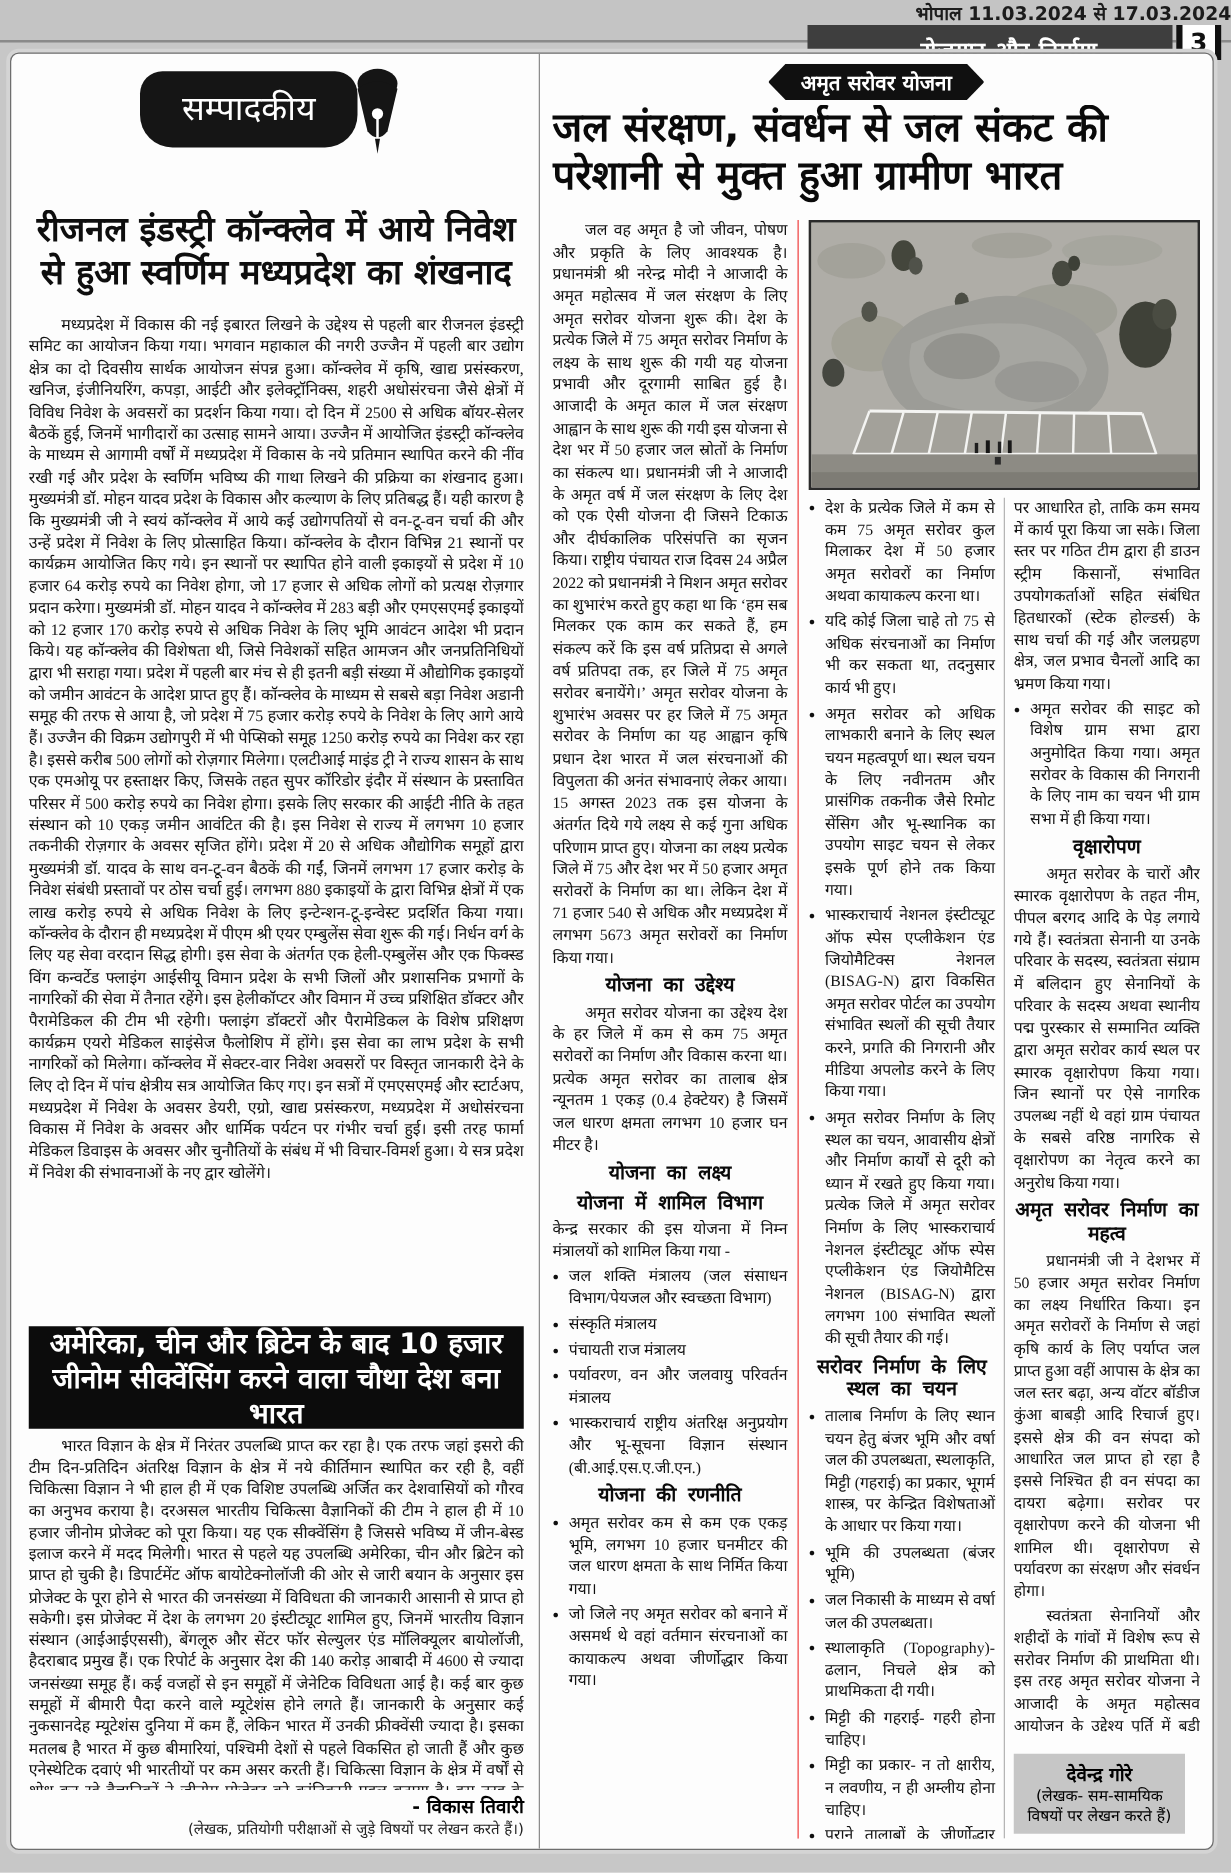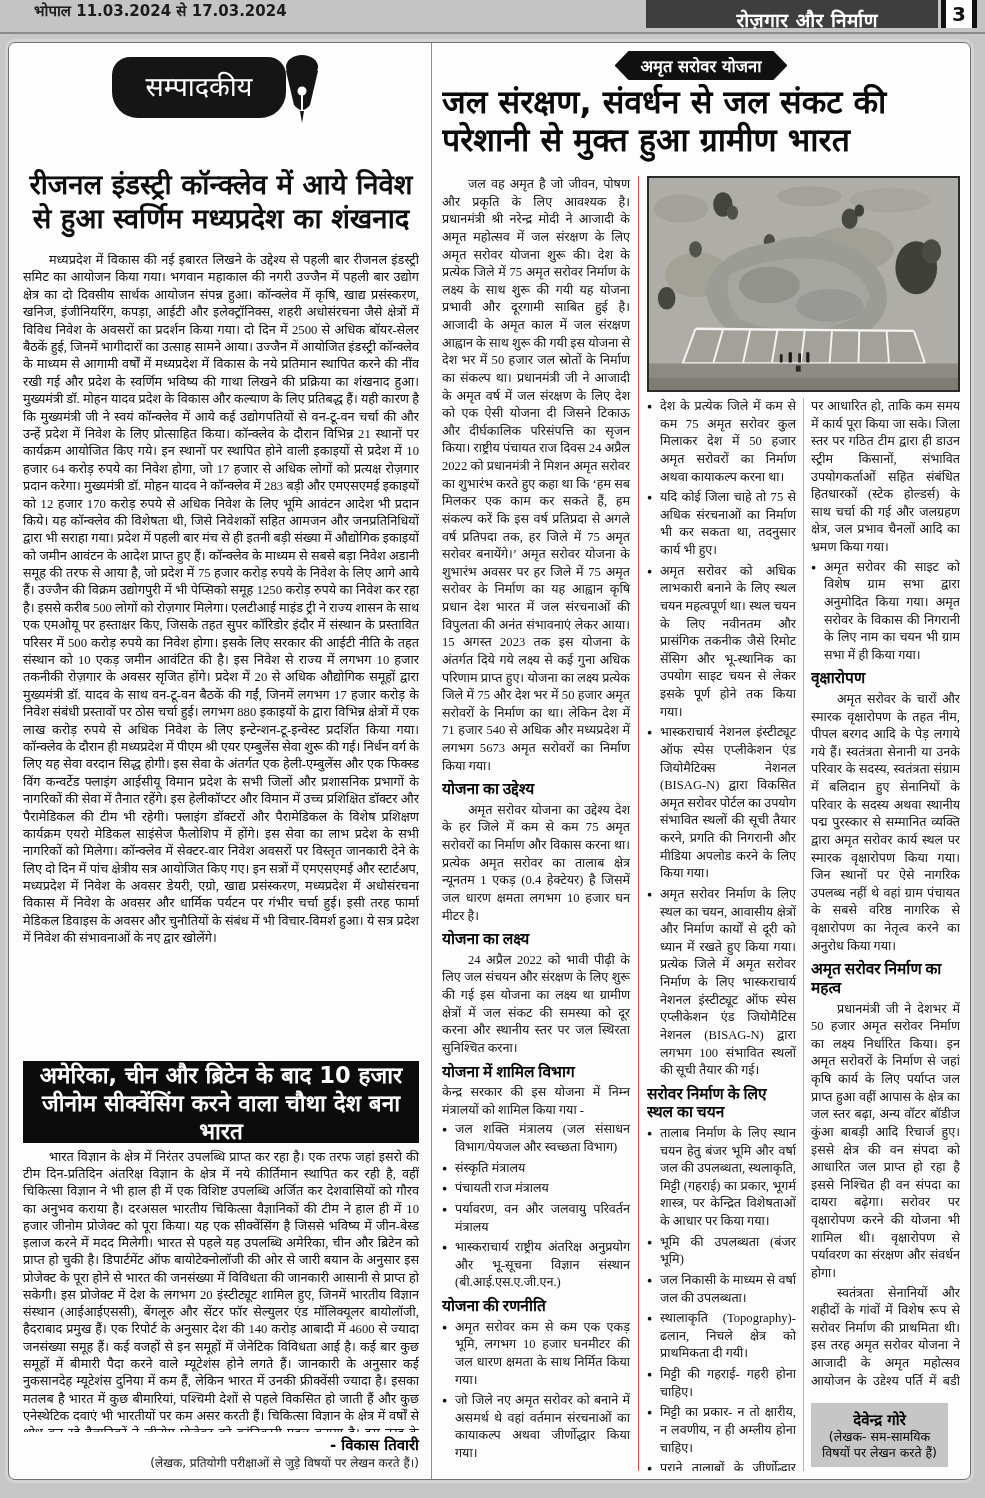--- a/index.html
+++ b/index.html
@@ -1,20 +1,20 @@
 <!DOCTYPE html>
 <html lang="hi"><head>
 <meta charset="utf-8">
 <style>
   html,body{margin:0;padding:0;}
   body{background:#bfbfbf;font-family:"DejaVu Sans",sans-serif;}
   .page{position:relative;width:985px;height:1498px;background:#c7c7c7;overflow:hidden;margin:0 auto;}
 
   
-  .topbar{position:absolute;top:0;left:0;width:100%;height:32px;background:#c4c4c4;border-bottom:2px solid #8a8a8a;display:flex;align-items:flex-start;justify-content:space-between;}
+  .topbar{position:absolute;top:0;left:0;width:100%;height:32px;background:#c4c4c4;border-bottom:2px solid #8a8a8a;display:flex;align-items:flex-end;justify-content:space-between;flex-direction:column;}
   .dateline{margin-left:34px;font-weight:bold;font-size:15px;color:#1c1c1c;font-family:"DejaVu Sans",sans-serif;}
   .mast-wrap{display:flex;align-items:stretch;height:28px;margin-right:8px;}
   .mast-box{background:#3e3e3e;color:#fff;font-weight:bold;font-size:19px;display:flex;align-items:center;padding:12px 60px 0 90px;letter-spacing:.5px;}
   .pageno-box{background:#fff;color:#111;font-weight:bold;font-size:20px;display:flex;align-items:center;justify-content:center;width:26px;border-left:5px solid #111;border-right:5px solid #111;margin-left:3px;}
 
   
   .sheet{position:absolute;top:42px;left:8px;width:961px;height:1436px;background:#fdfdfd;border:1.5px solid #6e6e6e;border-radius:7px;box-shadow:0 0 0 3px #d4d4d4;display:flex;overflow:hidden;}
 
   
   .left-panel{width:396px;min-width:396px;padding:10px 12px 8px 14px;border-right:1px solid #8d8d8d;display:flex;flex-direction:column;overflow:hidden;}
@@ -39,21 +39,21 @@
   .c1{width:188px;min-width:188px;padding-right:8px;border-right:1px solid #ef4444;overflow:hidden;}
   .right-block{flex:1;display:flex;flex-direction:column;padding-left:8px;overflow:hidden;}
   .photo-frame{border:2px solid #2b2b2b;background:#b5b3ab;height:212px;overflow:hidden;margin-bottom:6px;}
   .c23{display:flex;flex:1;overflow:hidden;}
   .c2{flex:1;padding-right:7px;border-right:1px solid #b5b5b5;overflow:hidden;}
   .c3{flex:1;padding-left:7px;position:relative;overflow:hidden;}
   .c3-content{height:calc(100% - 86px);overflow:hidden;}
 
   .art{font-size:12.6px;line-height:1.4;text-align:justify;color:#101010;font-family:"Liberation Serif",serif;}
   .art p{margin:0 0 2px 0;}
-  .subhead{font-weight:bold;font-size:15.5px;text-align:left;margin:5px 0 3px 0;color:#0a0a0a;font-family:Liberation Serif, serif;line-height:1.2;}
+  .subhead{font-weight:bold;font-size:15.5px;text-align:center;margin:5px 0 3px 0;color:#0a0a0a;font-family:Liberation Mono, monospace;line-height:1.2;}
   ul.bullets{list-style:none;margin:0;padding:0;}
   ul.bullets li{position:relative;padding-left:13px;margin-bottom:3px;}
   ul.bullets li::before{content:"●";position:absolute;left:0;top:3px;font-size:8.5px;}
   .author-box{position:absolute;bottom:4px;left:7px;right:12px;background:#c6c6c6;text-align:center;padding:6px 4px;}
   .author-name{font-weight:bold;font-size:15px;}
   .author-note{font-size:12.5px;line-height:1.3;}
 </style>
 </head>
 <body>
 
@@ -96,21 +96,20 @@
       </div>
       <div class="main-headline">जल संरक्षण, संवर्धन से जल संकट की परेशानी से मुक्त हुआ ग्रामीण भारत</div>
 
       <div class="cols">
 
         <div class="c1 art">
           <p class="indent">जल वह अमृत है जो जीवन, पोषण और प्रकृति के लिए आवश्यक है। प्रधानमंत्री श्री नरेन्द्र मोदी ने आजादी के अमृत महोत्सव में जल संरक्षण के लिए अमृत सरोवर योजना शुरू की। देश के प्रत्येक जिले में 75 अमृत सरोवर निर्माण के लक्ष्य के साथ शुरू की गयी यह योजना प्रभावी और दूरगामी साबित हुई है। आजादी के अमृत काल में जल संरक्षण आह्वान के साथ शुरू की गयी इस योजना से देश भर में 50 हजार जल स्रोतों के निर्माण का संकल्प था। प्रधानमंत्री जी ने आजादी के अमृत वर्ष में जल संरक्षण के लिए देश को एक ऐसी योजना दी जिसने टिकाऊ और दीर्घकालिक परिसंपत्ति का सृजन किया। राष्ट्रीय पंचायत राज दिवस 24 अप्रैल 2022 को प्रधानमंत्री ने मिशन अमृत सरोवर का शुभारंभ करते हुए कहा था कि ‘हम सब मिलकर एक काम कर सकते हैं, हम संकल्प करें कि इस वर्ष प्रतिप्रदा से अगले वर्ष प्रतिपदा तक, हर जिले में 75 अमृत सरोवर बनायेंगे।’ अमृत सरोवर योजना के शुभारंभ अवसर पर हर जिले में 75 अमृत सरोवर के निर्माण का यह आह्वान कृषि प्रधान देश भारत में जल संरचनाओं की विपुलता की अनंत संभावनाएं लेकर आया। 15 अगस्त 2023 तक इस योजना के अंतर्गत दिये गये लक्ष्य से कई गुना अधिक परिणाम प्राप्त हुए। योजना का लक्ष्य प्रत्येक जिले में 75 और देश भर में 50 हजार अमृत सरोवरों के निर्माण का था। लेकिन देश में 71 हजार 540 से अधिक और मध्यप्रदेश में लगभग 5673 अमृत सरोवरों का निर्माण किया गया।</p>
           <div class="subhead">योजना का उद्देश्य</div>
           <p class="indent">अमृत सरोवर योजना का उद्देश्य देश के हर जिले में कम से कम 75 अमृत सरोवरों का निर्माण और विकास करना था। प्रत्येक अमृत सरोवर का तालाब क्षेत्र न्यूनतम 1 एकड़ (0.4 हेक्टेयर) है जिसमें जल धारण क्षमता लगभग 10 हजार घन मीटर है।</p>
           <div class="subhead">योजना का लक्ष्य</div>
-          <p class="indent">24 अप्रैल 2022 को भावी पीढ़ी के लिए जल संचयन और संरक्षण के लिए शुरू की गई इस योजना का लक्ष्य था ग्रामीण क्षेत्रों में जल संकट की समस्या को दूर करना और स्थानीय स्तर पर जल स्थिरता सुनिश्चित करना।</p>
           <div class="subhead">योजना में शामिल विभाग</div>
           <p>केन्द्र सरकार की इस योजना में निम्न मंत्रालयों को शामिल किया गया -</p>
           <ul class="bullets">
               <li>जल शक्ति मंत्रालय (जल संसाधन विभाग/पेयजल और स्वच्छता विभाग)</li>
               <li>संस्कृति मंत्रालय</li>
               <li>पंचायती राज मंत्रालय</li>
               <li>पर्यावरण, वन और जलवायु परिवर्तन मंत्रालय</li>
               <li>भास्कराचार्य राष्ट्रीय अंतरिक्ष अनुप्रयोग और भू-सूचना विज्ञान संस्थान (बी.आई.एस.ए.जी.एन.)</li>
             </ul>
           <div class="subhead">योजना की रणनीति</div>

